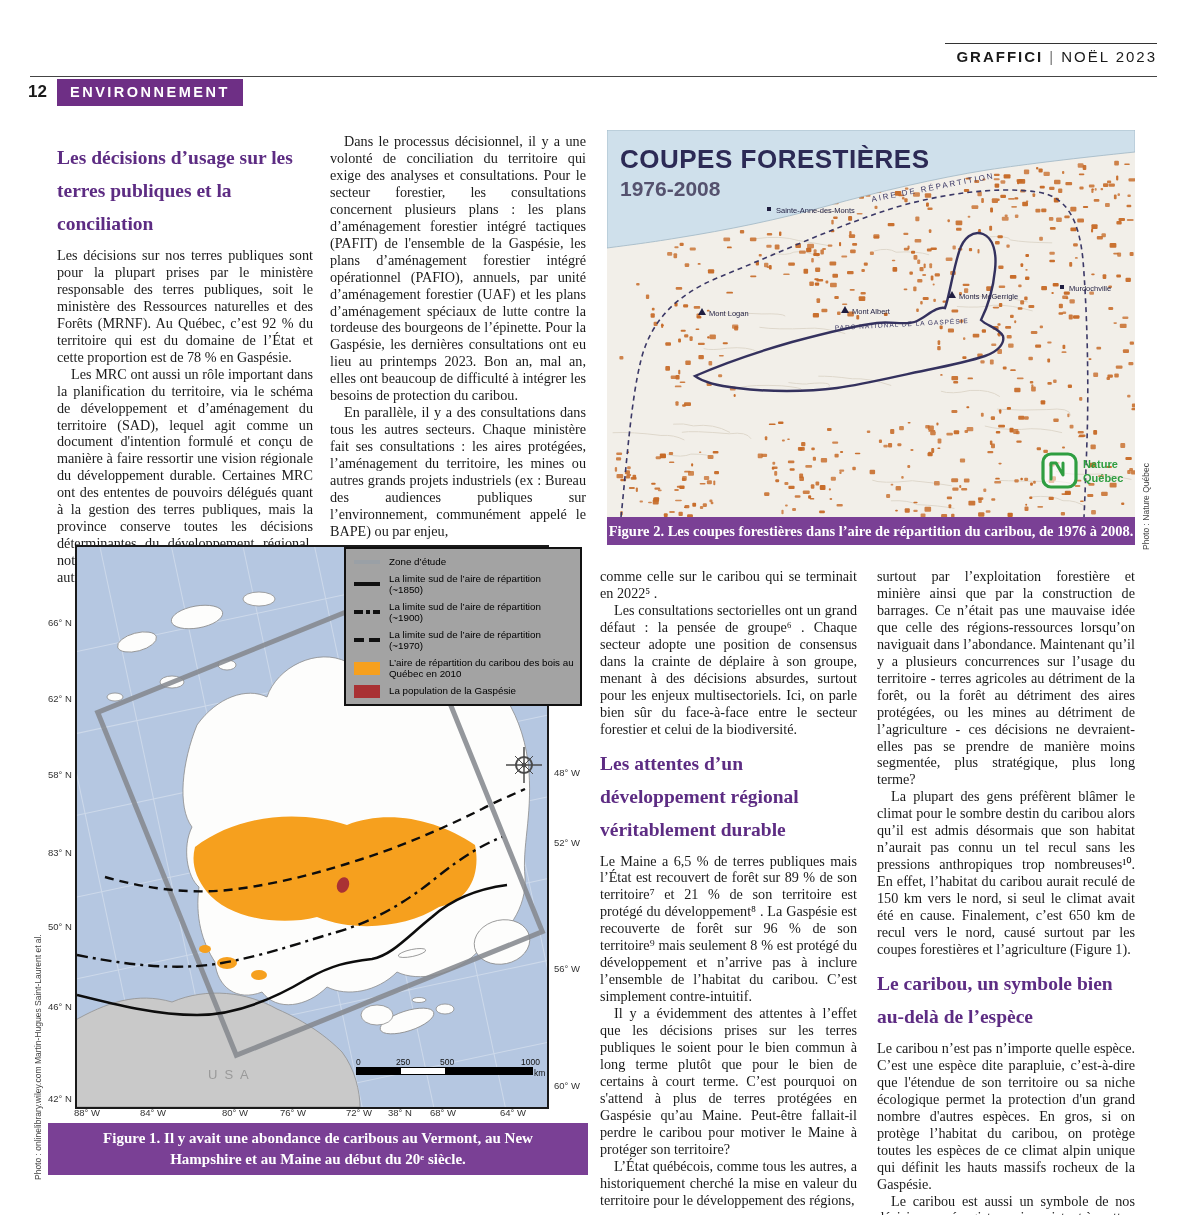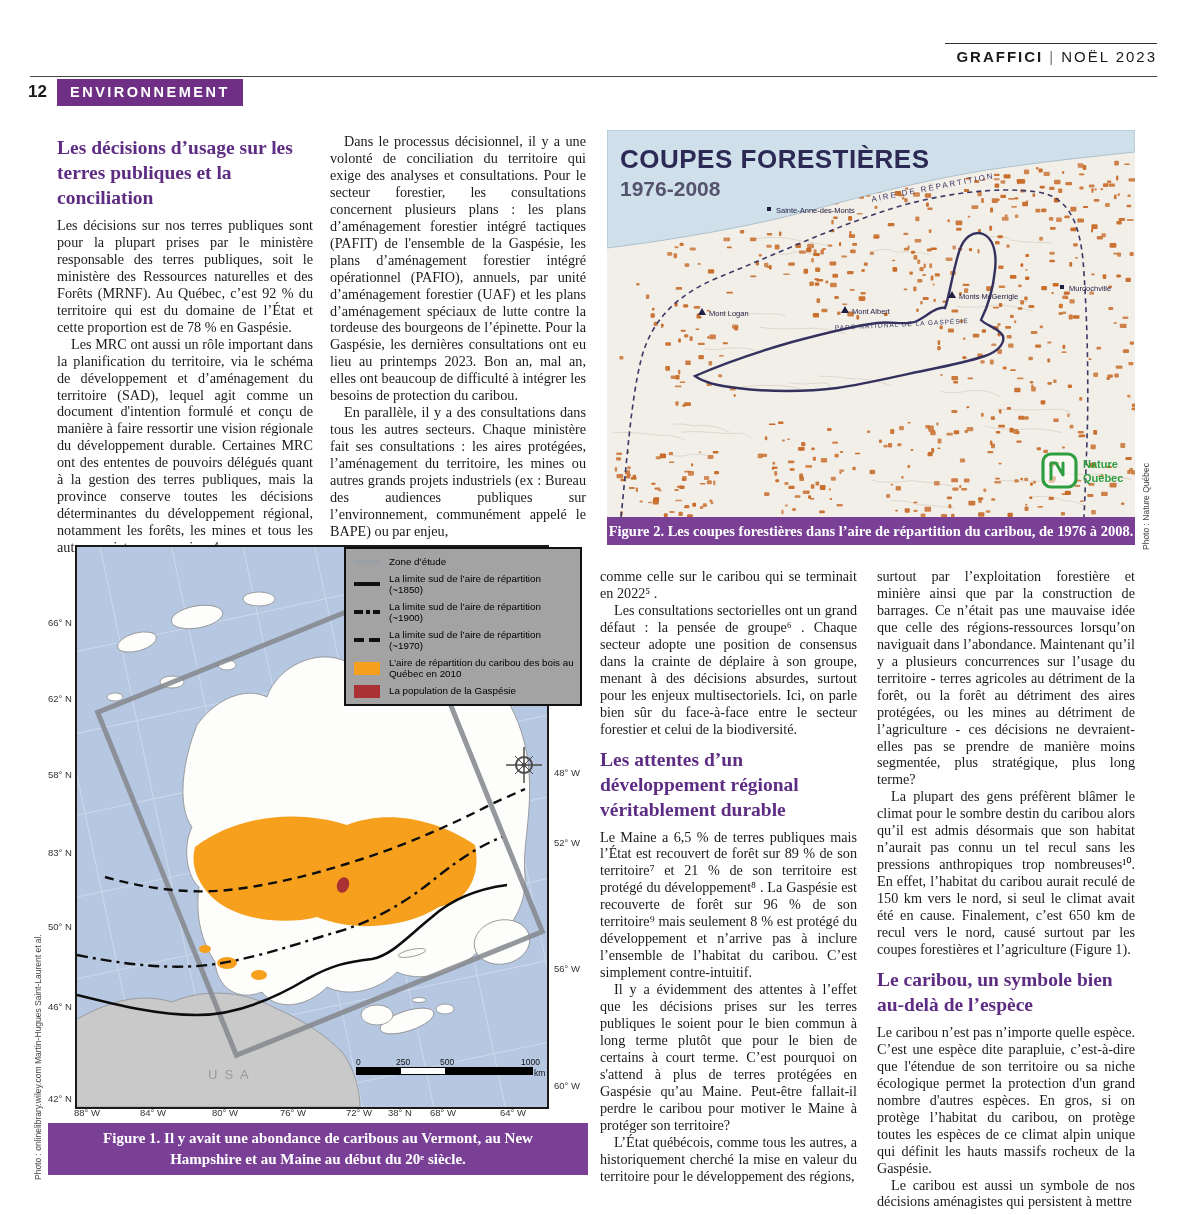--- a/index.html
+++ b/index.html
@@ -21,21 +21,21 @@
   #page-num{left:28px;top:82px;font-family:"Liberation Sans",sans-serif;font-weight:bold;font-size:17px;}
   #section-badge{left:57px;top:79px;background:var(--badge);color:#fff;
        font-family:"Liberation Sans",sans-serif;font-weight:bold;font-size:14.5px;
        letter-spacing:2.5px;padding:5px 13px 6px;}
   
   .col{position:absolute;width:256px;text-align:justify;font-size:14.2px;line-height:16.95px;
        hyphens:auto;-webkit-hyphens:auto;}
   .col p{margin:0;}
   .col p.ind{text-indent:14px;}
   h2.headline{font-family:"Liberation Serif",serif;font-weight:bold;color:var(--head);
-      font-size:19.5px;line-height:25px;margin:4px 0 7px;text-align:left;hyphens:none;}
+      font-size:19.5px;line-height:33px;margin:10px 0 7px;text-align:left;hyphens:none;}
   h2.mid{margin-top:9px;}
   
   #fig2{left:607px;top:130px;width:528px;}
   #f2map{display:block;background:#f2efe9;}
   .f2title{font-family:"Liberation Sans",sans-serif;font-weight:bold;font-size:26px;fill:var(--navy);letter-spacing:.5px;}
   .f2sub{font-family:"Liberation Sans",sans-serif;font-weight:600;font-size:21px;fill:#55526e;}
   .f2place{font-family:"Liberation Sans",sans-serif;font-size:7.5px;fill:#1f1d40;}
   .f2arc{font-family:"Liberation Sans",sans-serif;font-size:8px;letter-spacing:2px;fill:#3b3866;}
   .f2park{font-family:"Liberation Sans",sans-serif;font-size:6.5px;letter-spacing:1px;fill:#34315e;}
   .f2logo{font-family:"Liberation Sans",sans-serif;font-weight:bold;font-size:11px;fill:var(--green);}
@@ -844,21 +844,21 @@
         <div class="geo" style="top: 82px; left: 506px;">40° W</div>
         <div class="geo" style="top: 152px; left: 506px;">44° W</div>
         <div class="geo" style="top: 222px; left: 506px;">48° W</div>
         <div class="geo" style="top: 292px; left: 506px;">52° W</div>
         <div class="geo" style="top: 418px; left: 506px;">56° W</div>
         <div class="geo" style="top: 535px; left: 506px;">60° W</div>
       </div>
     <div id="f1-bottom">
         <div class="geo" style="left: 26px; top: 562px;">88° W</div>
         <div class="geo" style="left: 92px; top: 562px;">84° W</div>
-        <div class="geo" style="left: 164px; top: 562px; text-align: center;">80° W</div>
+        <div class="geo" style="left: 174px; top: 562px; text-align: center;">80° W</div>
         <div class="geo" style="left: 232px; top: 562px;">76° W</div>
         <div class="geo" style="left: 298px; top: 562px;">72° W</div>
         <div class="geo" style="left: 340px; top: 562px;">38° N</div>
         <div class="geo" style="left: 382px; top: 562px;">68° W</div>
         <div class="geo" style="left: 452px; top: 562px;">64° W</div>
       </div>
     <div id="f1-legend">
         <div class="lrow">
           <div class="sw sw-zone"></div>
           <div class="ltext">Zone d’étude</div>

